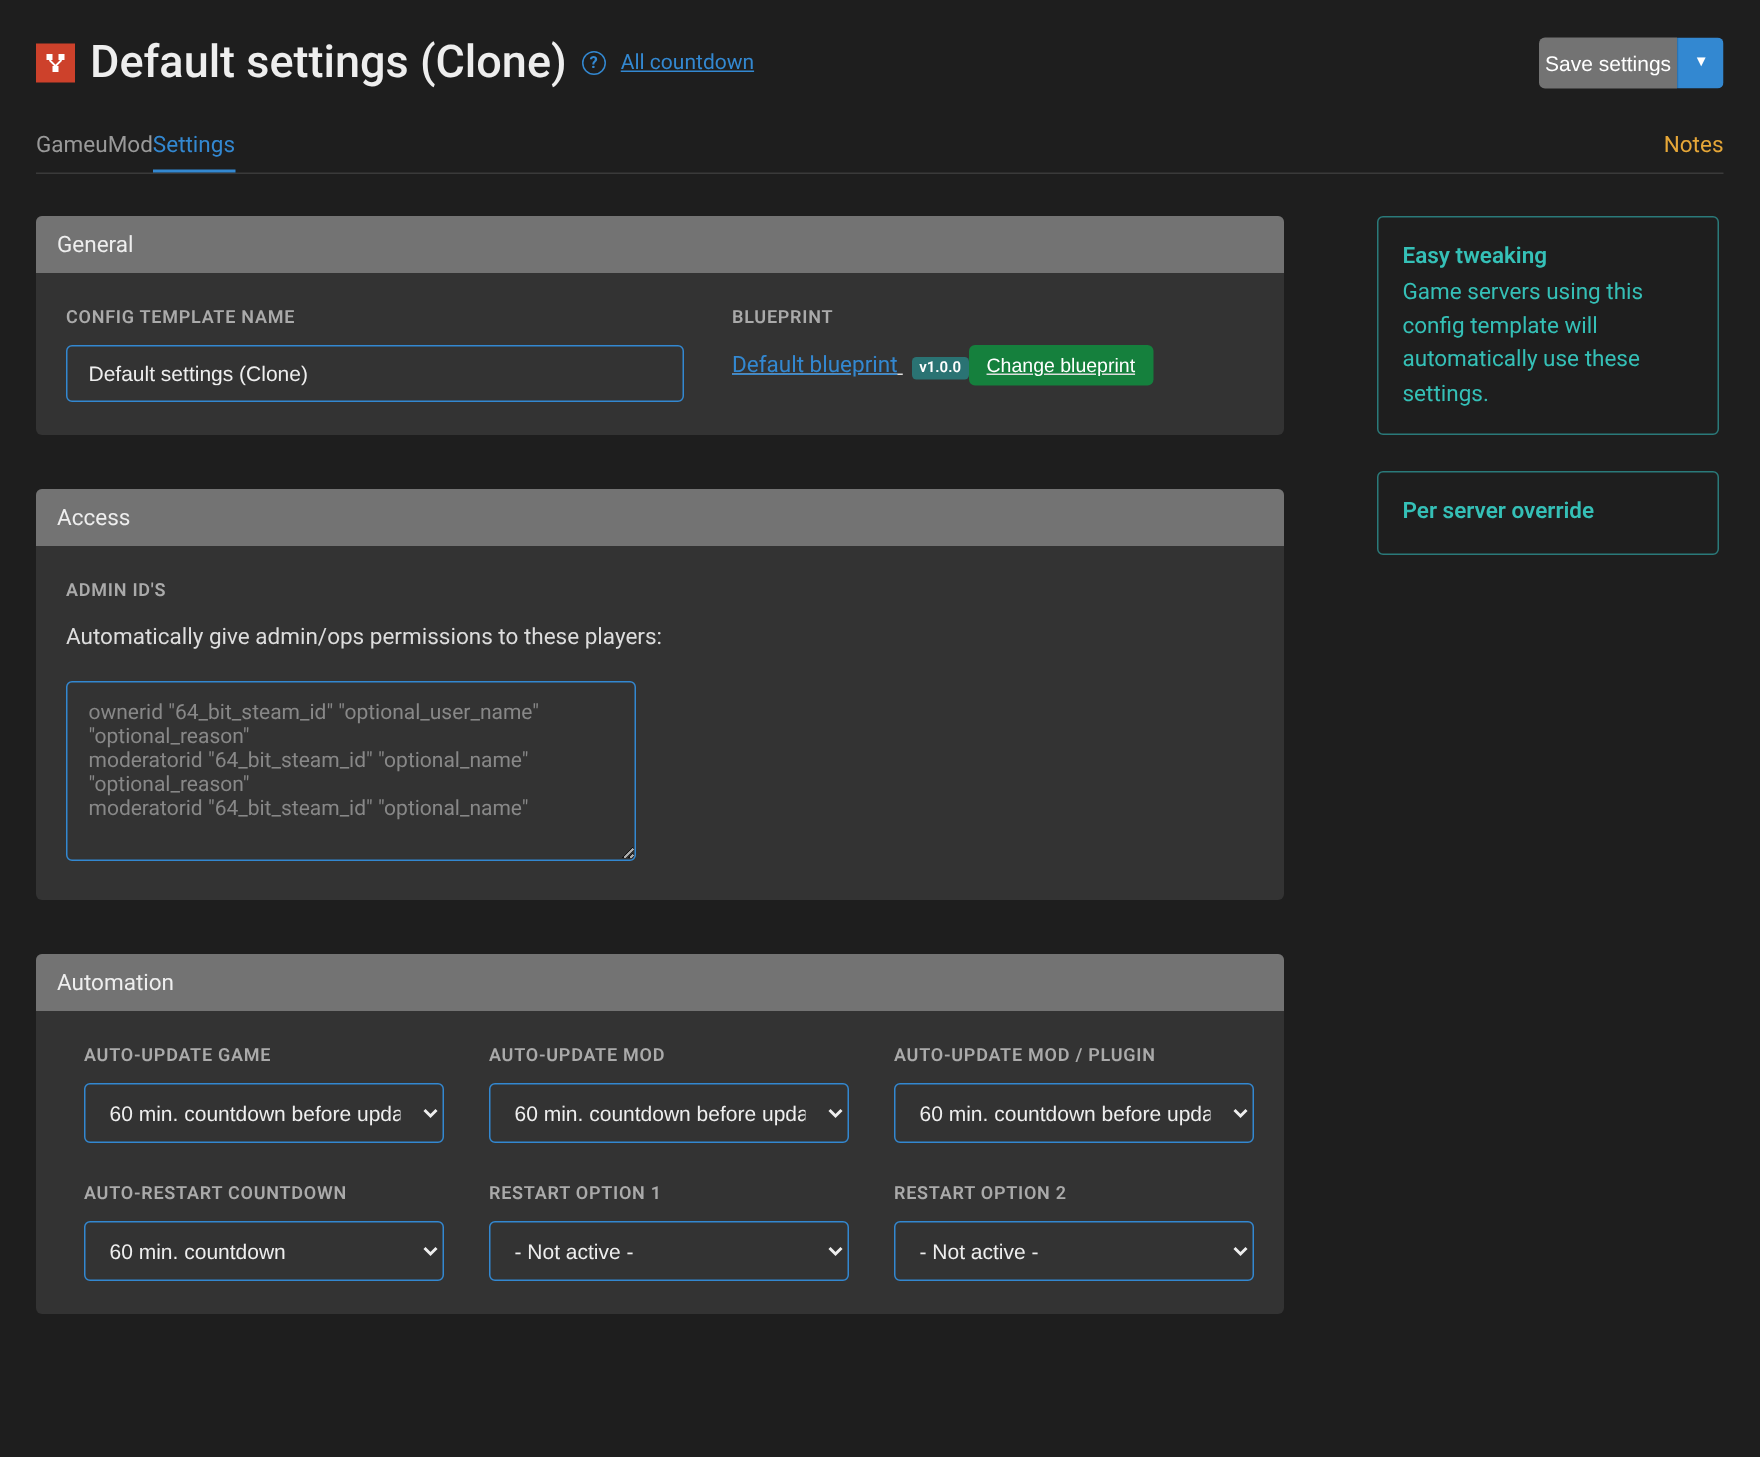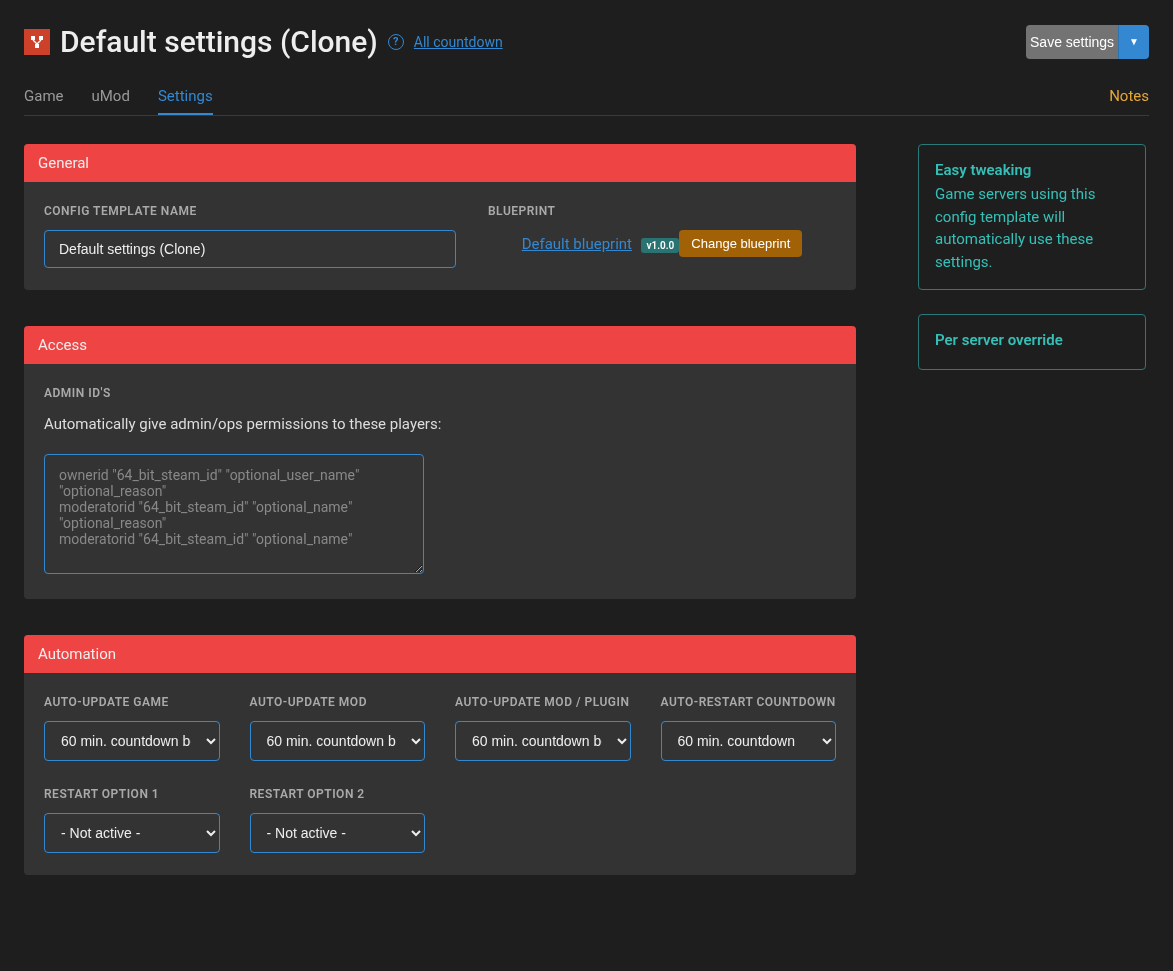--- a/index.html
+++ b/index.html
@@ -82,21 +82,20 @@
     }
     .tabs {
       display: flex;
       justify-content: space-between;
       border-bottom: 1px solid #3a3a3a;
       margin-top: 20px;
       margin-bottom: 28px;
     }
     .tabs-left {
       display: flex;
-      gap: 28px;
     }
     .tab {
       padding: 8px 0;
       color: #999;
       cursor: pointer;
       font-size: 15px;
     }
     .tab.active {
       color: #3388d1;
       border-bottom: 2px solid #3388d1;
@@ -118,21 +117,21 @@
     }
     .sidebar {
       width: 228px;
     }
     .panel {
       background: #333333;
       border-radius: 4px;
       margin-bottom: 36px;
     }
     .panel-header {
-      background: #ef4444;
+      background: #737373;
       color: #eee;
       padding: 10px 14px;
       border-radius: 4px 4px 0 0;
       font-size: 15px;
     }
     .panel-body {
       padding: 22px 20px;
     }
     .field-label {
       color: #aaa;
@@ -157,40 +156,41 @@
     .general-col-left {
       width: 412px;
     }
     .general-col-right {
       flex: 1;
       padding-left: 32px;
     }
     .blueprint-row {
       display: flex;
       align-items: center;
-      justify-content: center;
+      justify-content: flex-start;
       margin-top: 4px;
+      text-decoration: underline;
     }
     .blueprint-link {
       color: #3388d1;
       text-decoration: underline;
       font-size: 15px;
     }
     .version-badge {
       display: inline-block;
       background: #2a7373;
       color: #fff;
       font-size: 10px;
       padding: 2px 5px;
       border-radius: 3px;
       margin-left: 6px;
       font-weight: 600;
     }
     .change-btn {
-      background: #a16207;
+      background: #15803d;
       color: white;
       border: none;
       padding: 6px 12px;
       font-size: 13px;
       border-radius: 4px;
       cursor: pointer;
     }
     .admin-desc {
       color: #ddd;
       font-size: 15px;
@@ -207,23 +207,24 @@
       font-family: inherit;
       font-size: 14px;
       resize: vertical;
       height: 120px;
     }
     .textarea-input::placeholder {
       color: #888;
     }
     .automation-grid {
       display: grid;
-      grid-template-columns: repeat(4, 1fr);
+      grid-template-columns: repeat(3, 1fr);
       gap: 30px;
       row-gap: 26px;
+      margin-left: 12px;
     }
     .select-input {
       width: 100%;
       background: #333333;
       border: 1px solid #3388d1;
       border-radius: 4px;
       padding: 10px 12px;
       color: #eee;
       font-size: 14px;
       cursor: pointer;

